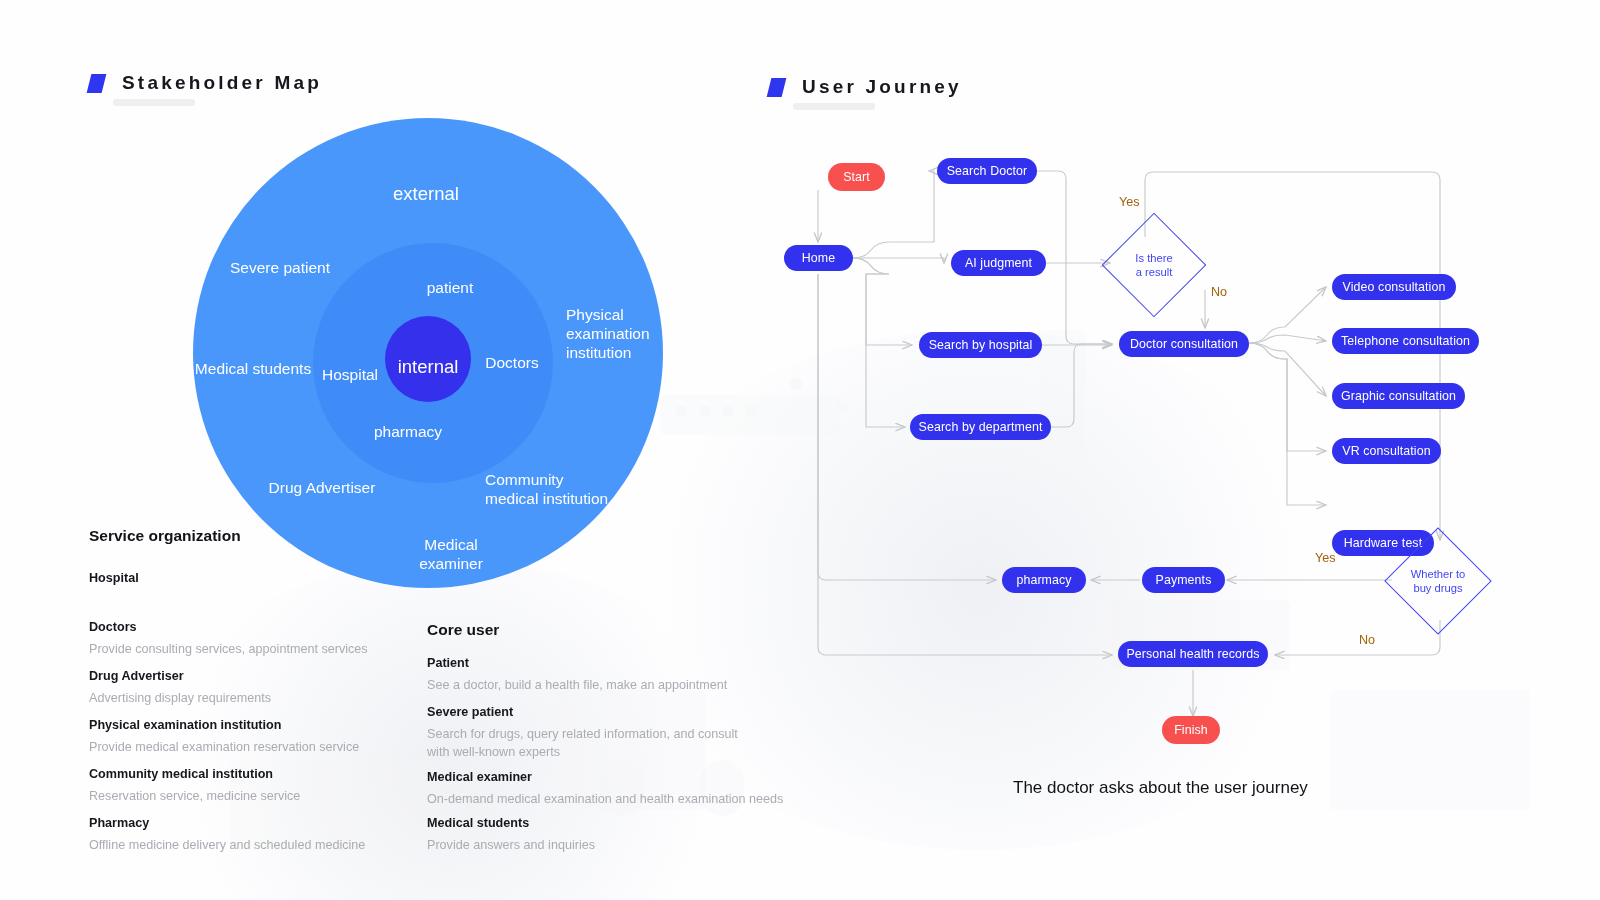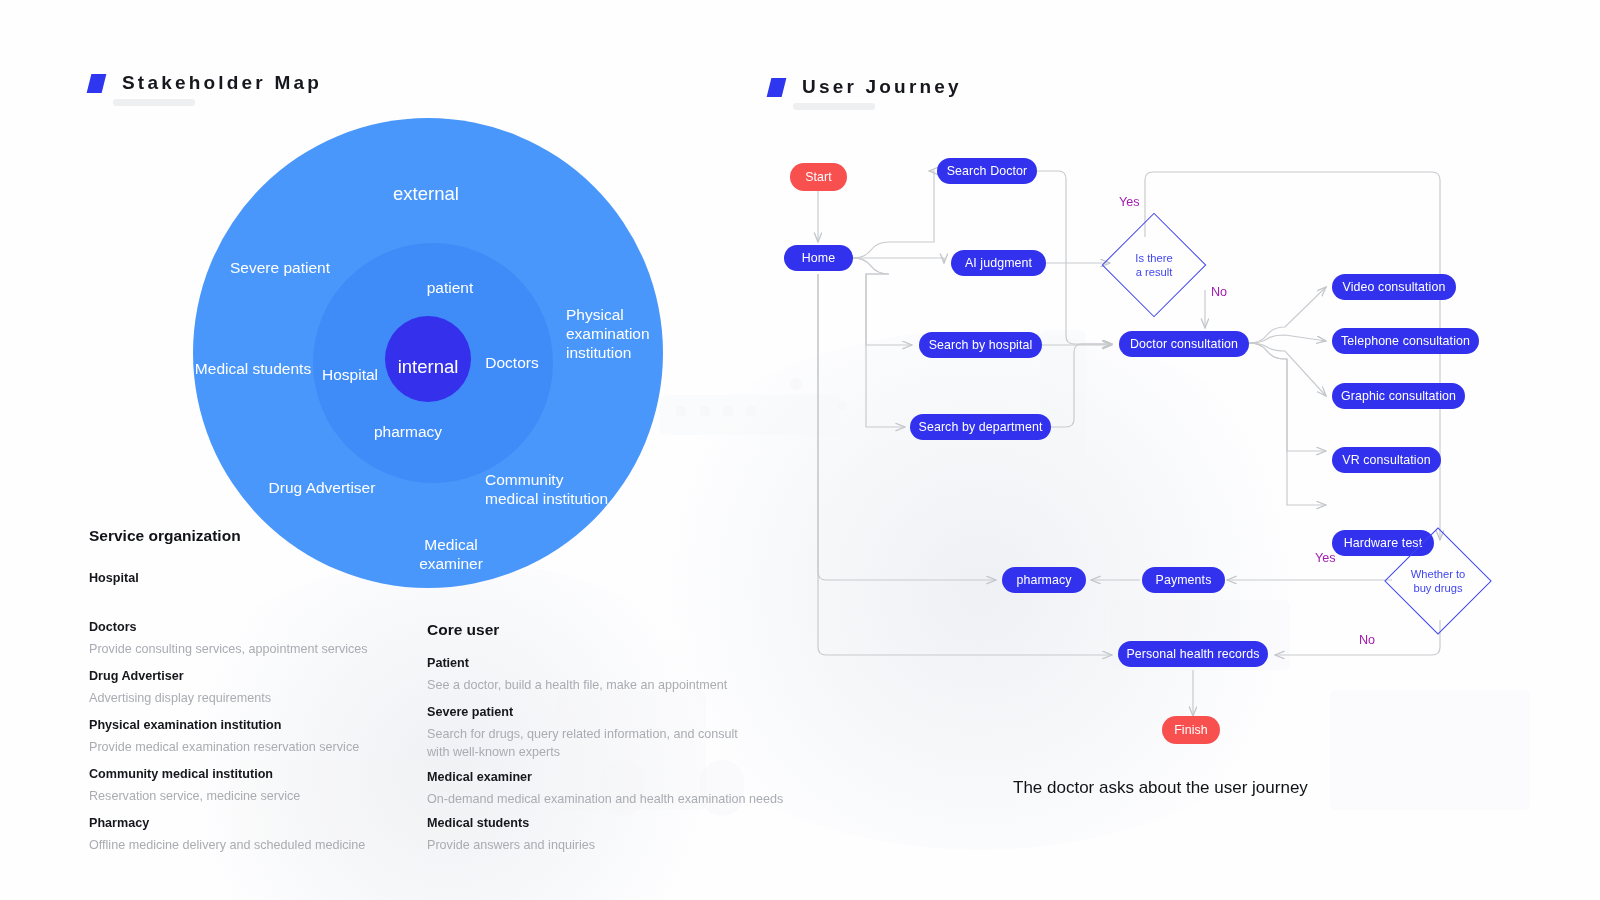--- a/index.html
+++ b/index.html
@@ -149,21 +149,21 @@
     position: relative;
     color: #4146ef;
     font-size: 11.2px;
     line-height: 1.28;
     text-align: center;
     white-space: pre-line;
   }
 
   .edge-label {
     position: absolute;
-    color: #a21caf;
+    color: #a16207;
     font-size: 12.6px;
     white-space: nowrap;
   }
 
   .caption {
     position: absolute;
     font-size: 17px;
     font-weight: 400;
     color: #111318;
     white-space: nowrap;
@@ -312,41 +312,41 @@
       <path d="M818,274 L818,572 q0,8 8,8 L996,580"></path>
 
       <path d="M1440,620 L1440,647 q0,8 -8,8 L1275,655"></path>
 
       <path d="M818,274 L818,647 q0,8 8,8 L1112,655"></path>
 
       <path d="M1193,670 L1193,716"></path>
     </g>
   </svg>
 
-  <div class="node terminal" style="left:790px; top:163px; width:57px;">Start</div>
+  <div class="node terminal" style="left:828px; top:163px; width:57px;">Start</div>
 
   <div class="node" style="left:784px; top:245px; width:69px;">Home</div>
 
   <div class="node" style="left:937px; top:158px; width:100px;">Search Doctor</div>
 
   <div class="node" style="left:951px; top:250px; width:95px;">AI judgment</div>
 
   <div class="node" style="left:919px; top:332px; width:123px;">Search by hospital</div>
 
   <div class="node" style="left:910px; top:414px; width:141px;text-align:right;">Search by department</div>
 
   <div class="node" style="left:1119px; top:331px; width:130px;">Doctor consultation</div>
 
   <div class="node" style="left:1332px; top:274px; width:124px;">Video consultation</div>
 
   <div class="node" style="left:1332px; top:328px; width:147px;">Telephone consultation</div>
 
   <div class="node" style="left:1332px; top:383px; width:133px;">Graphic consultation</div>
 
-  <div class="node" style="left:1332px; top:438px; width:109px;margin-top:9px;">VR consultation</div>
+  <div class="node" style="left:1332px; top:438px; width:109px;">VR consultation</div>
 
   <div class="node" style="left:1332px; top:484px; width:102px;margin-top:46px;">Hardware test</div>
 
   <div class="node" style="left:1002px; top:567px; width:84px;">pharmacy</div>
 
   <div class="node" style="left:1142px; top:567px; width:83px;">Payments</div>
 
   <div class="node" style="left:1118px; top:641px; width:150px;">Personal health records</div>
 
   <div class="node terminal" style="left:1162px; top:716px; width:58px;">Finish</div>

